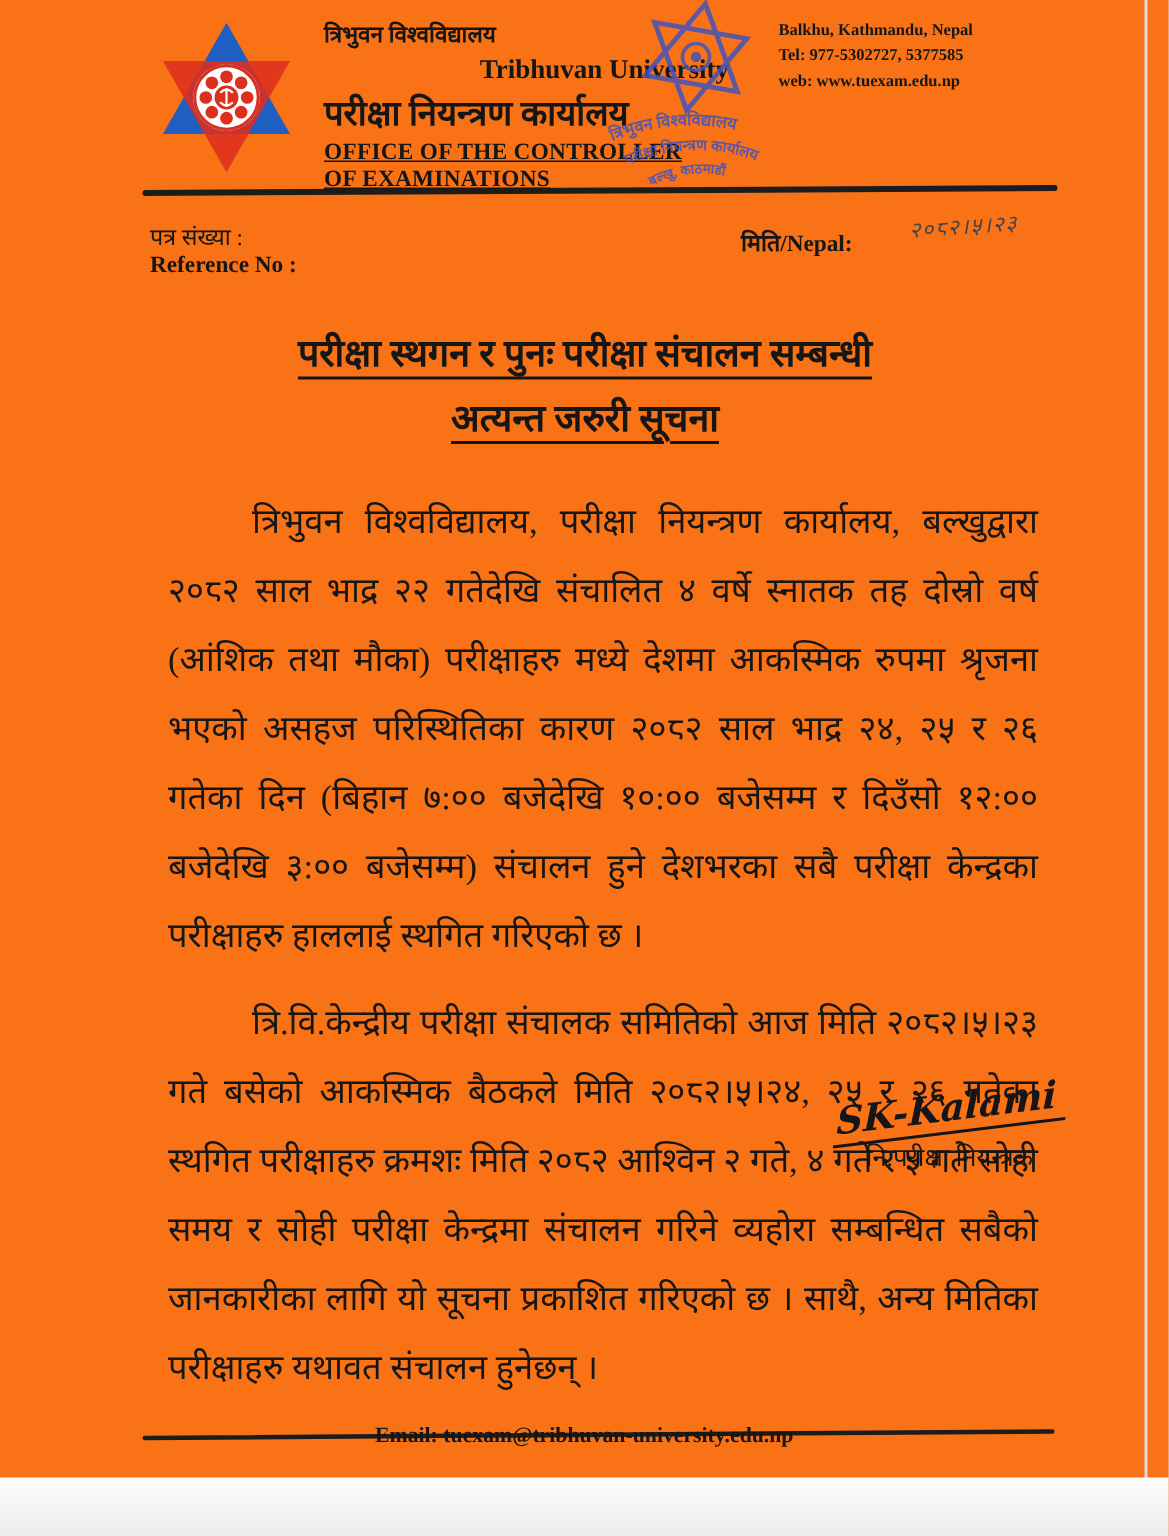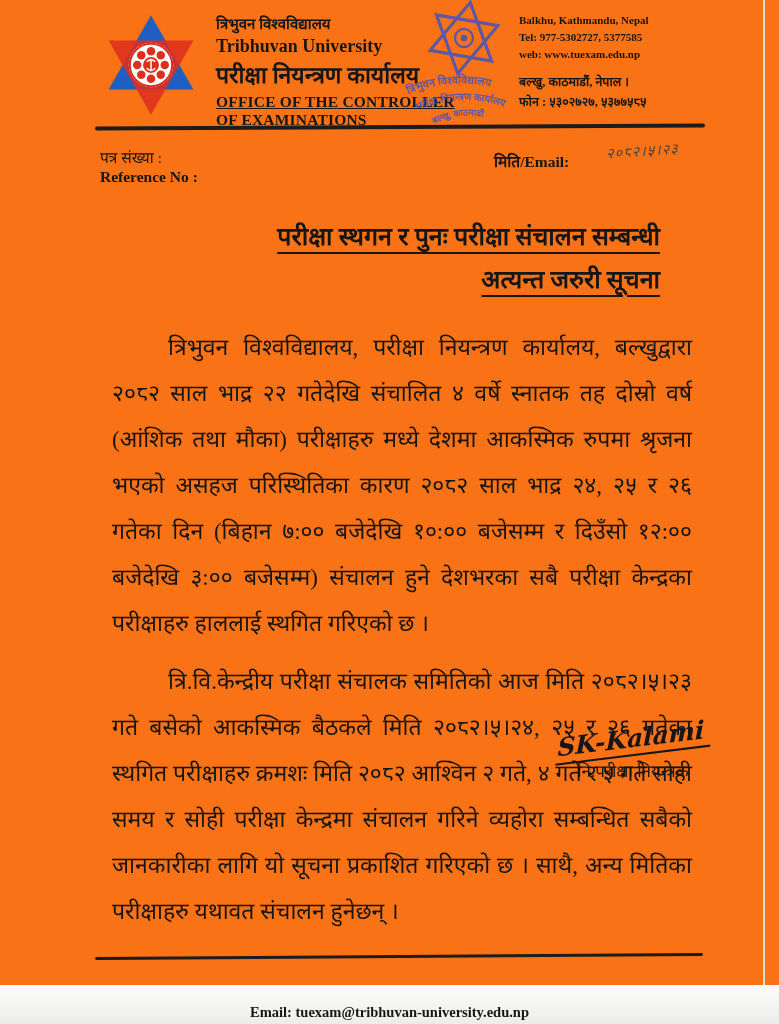--- a/index.html
+++ b/index.html
@@ -14,53 +14,53 @@
     padding-left:45px;
   }
   
   .page-edge-right{position:absolute;top:0;left:763px;width:2px;height:100%;background:#dcdcd8;}
   .page-bottom-shade{position:absolute;left:0;top:985px;width:100%;height:39px;
     background:linear-gradient(#fdfdfc,#ececea);}
   
   .logo{position:absolute;left:98px;top:12px;width:106px;height:106px;}
   .head-center{position:absolute;left:216px;top:16px;width:270px;line-height:1.12;}
   .uni-np{font-weight:bold;font-size:15px;}
-  .uni-en{font-weight:bold;font-size:18px;margin-top:3px;font-family:"Liberation Serif",serif;}
+  .uni-en{font-weight:bold;font-size:18px;margin-top:3px;font-family:"Liberation Serif",serif;text-align:right;}
   .office-np{font-weight:bold;font-size:23px;margin-top:7px;}
   .office-en{font-weight:bold;font-size:15.5px;margin-top:4px;line-height:1.2;letter-spacing:.2px;text-decoration:underline;}
   .stamp{position:absolute;left:388px;top:-2px;width:150px;height:130px;opacity:.85;z-index:3;}
   .contact{position:absolute;left:519px;top:12px;width:200px;font-weight:bold;}
   .contact .en{font-size:11px;line-height:1.55;font-family:"Liberation Serif",serif;}
   .contact .np{font-size:12.5px;line-height:1.6;margin-top:9px;}
   .head-rule{position:absolute;left:95px;top:125px;width:610px;height:4px;background:#1c1c1c;
     border-radius:3px;transform:rotate(-.3deg);}
   
   .ref-np{position:absolute;left:100px;top:146px;font-size:15.5px;font-weight:normal;}
   .ref-en{position:absolute;left:100px;top:168px;font-size:15.5px;font-weight:bold;}
   .date-label{position:absolute;left:494px;top:150px;font-size:15.5px;font-weight:bold;}
   .date-value{position:absolute;left:606px;top:140px;font-size:14.5px;color:#44444e;
     transform:rotate(-4deg);letter-spacing:1px;font-style:italic;}
   
-  .title-block{position:absolute;left:120px;top:220px;width:540px;text-align:right;font-weight:bold;}
+  .title-block{position:absolute;left:120px;top:220px;width:540px;text-align:center;font-weight:bold;}
   .title-line{display:inline-block;font-size:25px;line-height:1.35;
     text-decoration:underline;text-decoration-thickness:2px;text-underline-offset:7px;}
   .title-line2{margin-top:9px;}
   
   .body-text{position:absolute;left:100px;top:313px;width:604px;}
   .body-text p{margin:12px;font-size:23px;line-height:46px;text-align:justify;text-indent:56px;}
   
   .sig-block{position:absolute;left:538px;top:724px;width:190px;text-align:center;}
   .sig-hand{display:inline-block;font-size:25px;font-style:italic;font-weight:bold;
     font-family:"DejaVu Serif",serif;transform:rotate(-7deg) skewX(-8deg);
     border-bottom:2.5px solid #15151a;padding:0 6px 1px 2px;color:#15151a;}
   .sig-designation{font-size:17px;margin-top:3px;}
   
   .footer-rule{position:absolute;left:95px;top:955px;width:608px;height:2.5px;background:#1c1c1c;
     transform:rotate(-.4deg);border-radius:2px;}
-  .footer-email{position:absolute;left:0;top:1004px;width:779px;text-align:center;
+  .footer-email{position:absolute;left:0;top:949px;width:779px;text-align:center;
     font-size:14.5px;font-weight:bold;}
 </style>
 </head>
 <body>
 
 <div class="page">
   <div class="page-edge-right"></div>
   <div class="page-bottom-shade"></div>
 
   <div class="logo">
@@ -119,31 +119,27 @@
       </text>
     </svg>
   </div>
 
   <div class="contact">
     <div class="en">
       <div>Balkhu, Kathmandu, Nepal</div>
       <div>Tel: 977-5302727, 5377585</div>
       <div>web: www.tuexam.edu.np</div>
     </div>
-    <div class="np">
-      <div>बल्खु, काठमाडौं, नेपाल ।</div>
-      <div>फोन : ५३०२७२७, ५३७७५८५</div>
-    </div>
   </div>
 
   <div class="head-rule"></div>
 
   <div class="ref-np">पत्र संख्या :</div>
   <div class="ref-en">Reference No :</div>
-  <div class="date-label">मिति/Email:</div>
+  <div class="date-label">मिति/Nepal:</div>
   <div class="date-value">२०८२।५।२३</div>
 
   <div class="title-block">
     <span class="title-line">परीक्षा स्थगन र पुनः परीक्षा संचालन सम्बन्धी</span><br>
     <span class="title-line title-line2">अत्यन्त जरुरी सूचना</span>
   </div>
 
   <div class="body-text">
     <p>त्रिभुवन विश्वविद्यालय, परीक्षा नियन्त्रण कार्यालय, बल्खुद्वारा २०८२ साल भाद्र २२ गतेदेखि संचालित ४ वर्षे स्नातक तह दोस्रो वर्ष (आंशिक तथा मौका) परीक्षाहरु मध्ये देशमा आकस्मिक रुपमा श्रृजना भएको असहज परिस्थितिका कारण २०८२ साल भाद्र २४, २५ र २६ गतेका दिन (बिहान ७:०० बजेदेखि १०:०० बजेसम्म र दिउँसो १२:०० बजेदेखि ३:०० बजेसम्म) संचालन हुने देशभरका सबै परीक्षा केन्द्रका परीक्षाहरु हाललाई स्थगित गरिएको छ ।</p>
     <p>त्रि.वि.केन्द्रीय परीक्षा संचालक समितिको आज मिति २०८२।५।२३ गते बसेको आकस्मिक बैठकले मिति २०८२।५।२४, २५ र २६ गतेका स्थगित परीक्षाहरु क्रमशः मिति २०८२ आश्विन २ गते, ४ गते र ५ गते सोही समय र सोही परीक्षा केन्द्रमा संचालन गरिने व्यहोरा सम्बन्धित सबैको जानकारीका लागि यो सूचना प्रकाशित गरिएको छ । साथै, अन्य मितिका परीक्षाहरु यथावत संचालन हुनेछन् ।</p>

